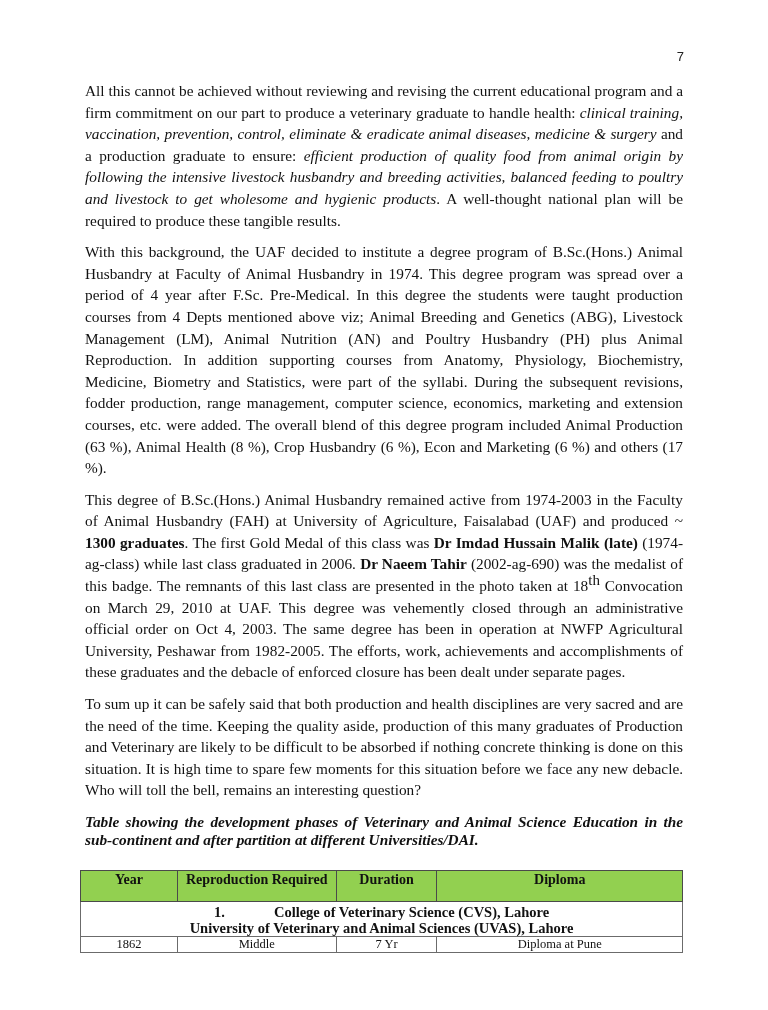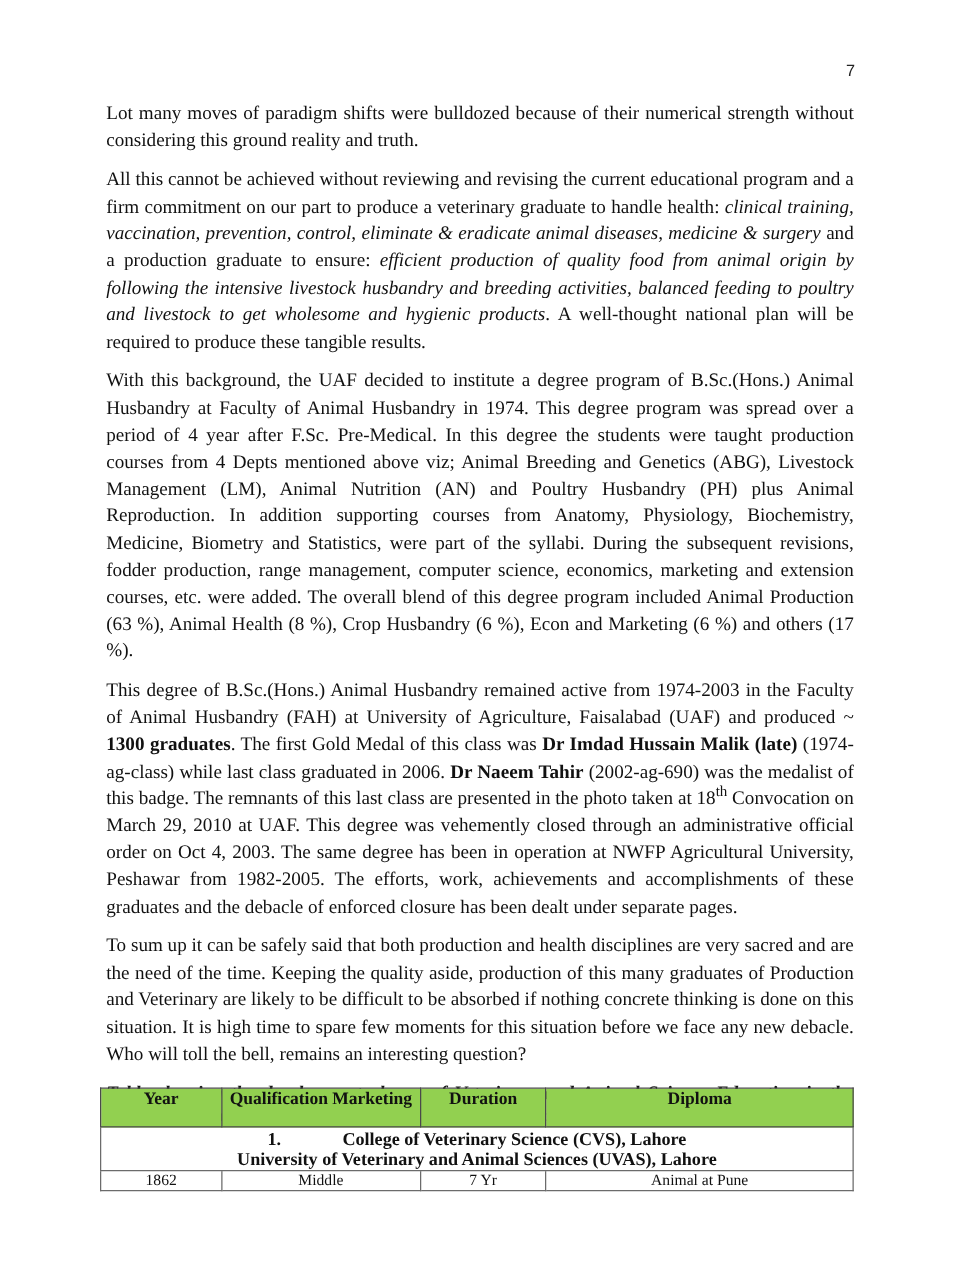--- a/index.html
+++ b/index.html
@@ -4,39 +4,38 @@
 <style>
   html, body { margin: 0; padding: 0; background: #ffffff; }
   body { width: 768px; height: 1010px; position: relative; overflow: hidden;
          font-family: "Liberation Serif", "DejaVu Serif", serif; color: #111; }
   .page-number { position: absolute; top: 49px; left: 672px; width: 12px; text-align: right;
          font-family: "Liberation Sans", "DejaVu Sans", sans-serif; font-size: 13px; color: #222; }
   .content { position: absolute; left: 85px; top: 80px; width: 598px; }
   p.para { margin: 0 0 10px 0; font-size: 15.3px; line-height: 21.6px; text-align: justify; }
   p.para em { font-style: italic; }
   p.para strong { font-weight: bold; }
-  p.para sup { font-size: 12px; line-height: 0; }
+  p.para sup { font-size: 15px; line-height: 0; }
   .caption { margin: 12px 0 0 0; font-size: 15.3px; line-height: 17.5px; font-weight: bold; font-style: italic;
              text-align: justify; }
   table.edu { position: absolute; left: 80px; top: 870px; width: 603px; border-collapse: collapse;
               font-family: "Liberation Serif", "DejaVu Serif", serif; }
   table.edu th { background: #92d050; border: 1px solid #4a4a4a; font-size: 14px; font-weight: bold;
                  line-height: 16px; padding: 1px 2px 0 2px; vertical-align: top; text-align: center; height: 31px; box-sizing: border-box; }
   table.edu td { border: 1px solid #6b6b6b; text-align: center; padding: 0 2px; margin-top: 27px; }
   table.edu td.section { font-weight: bold; font-size: 14.5px; line-height: 16px; height: 33px; padding-top: 1px; }
   table.edu td.cell { font-size: 12.5px; line-height: 13px; height: 15px; }
   .sec-num { display: inline-block; width: 60px; text-align: left; }
 </style>
 </head>
 <body>
 
 <div class="page-number">7</div>
 
 <div class="content">
-  <p class="para">Lot many moves of paradigm shifts were bulldozed because of their numerical strength without considering this ground reality and truth.</p>
 
   <p class="para"><span>All this cannot be achieved without reviewing and revising the current educational program and a firm commitment on our part to produce a veterinary graduate to handle health: </span><em>clinical training, vaccination, prevention, control, eliminate &amp; eradicate animal diseases, medicine &amp; surgery</em><span> and a production graduate to ensure: </span><em>efficient production of quality food from animal origin by following the intensive livestock husbandry and breeding activities, balanced feeding to poultry and livestock to get wholesome and hygienic products</em><span>. A well-thought national plan will be required to produce these tangible results.</span></p>
 
   <p class="para">With this background, the UAF decided to institute a degree program of B.Sc.(Hons.) Animal Husbandry at Faculty of Animal Husbandry in 1974. This degree program was spread over a period of 4 year after F.Sc. Pre-Medical. In this degree the students were taught production courses from 4 Depts mentioned above viz; Animal Breeding and Genetics (ABG), Livestock Management (LM), Animal Nutrition (AN) and Poultry Husbandry (PH) plus Animal Reproduction. In addition supporting courses from Anatomy, Physiology, Biochemistry, Medicine, Biometry and Statistics, were part of the syllabi. During the subsequent revisions, fodder production, range management, computer science, economics, marketing and extension courses, etc. were added. The overall blend of this degree program included Animal Production (63 %), Animal Health (8 %), Crop Husbandry (6 %), Econ and Marketing (6 %) and others (17 %).</p>
 
   <p class="para"><span>This degree of B.Sc.(Hons.) Animal Husbandry remained active from 1974-2003 in the Faculty of Animal Husbandry (FAH) at University of Agriculture, Faisalabad (UAF) and produced ~ </span><strong>1300 graduates</strong><span>. The first Gold Medal of this class was </span><strong>Dr Imdad Hussain Malik (late)</strong><span> (1974-ag-class) while last class graduated in 2006. </span><strong>Dr Naeem Tahir</strong><span> (2002-ag-690) was the medalist of this badge. The remnants of this last class are presented in the photo taken at 18</span><sup>th</sup><span> Convocation on March 29, 2010 at UAF. This degree was vehemently closed through an administrative official order on Oct 4, 2003. The same degree has been in operation at NWFP Agricultural University, Peshawar from 1982-2005. The efforts, work, achievements and accomplishments of these graduates and the debacle of enforced closure has been dealt under separate pages.</span></p>
 
   <p class="para">To sum up it can be safely said that both production and health disciplines are very sacred and are the need of the time. Keeping the quality aside, production of this many graduates of Production and Veterinary are likely to be difficult to be absorbed if nothing concrete thinking is done on this situation. It is high time to spare few moments for this situation before we face any new debacle.  Who will toll the bell, remains an interesting question?</p>
 
   <p class="caption">Table showing the development phases of Veterinary and Animal Science Education in the sub-continent and after partition at different Universities/DAI.</p>
@@ -45,32 +44,32 @@
 <table class="edu">
   <colgroup>
     <col style="width:97px">
     <col style="width:159px">
     <col style="width:101px">
     <col style="width:246px">
   </colgroup>
   <thead>
     <tr>
       <th>Year</th>
-      <th>Qualification Marketing</th>
+      <th>Reproduction Required</th>
       <th>Duration</th>
       <th>Diploma</th>
     </tr>
   </thead>
   <tbody>
     <tr>
       <td class="section" colspan="4">
         <div><span class="sec-num">1.</span><span>College of Veterinary Science (CVS), Lahore</span></div>
         <div>University of Veterinary and Animal Sciences (UVAS), Lahore</div>
       </td>
     </tr>
     <tr>
       <td class="cell">1862</td>
       <td class="cell">Middle</td>
       <td class="cell">7 Yr</td>
-      <td class="cell">Animal at Pune</td>
+      <td class="cell">Diploma at Pune</td>
     </tr>
   </tbody>
 </table>
 
 </body></html>

